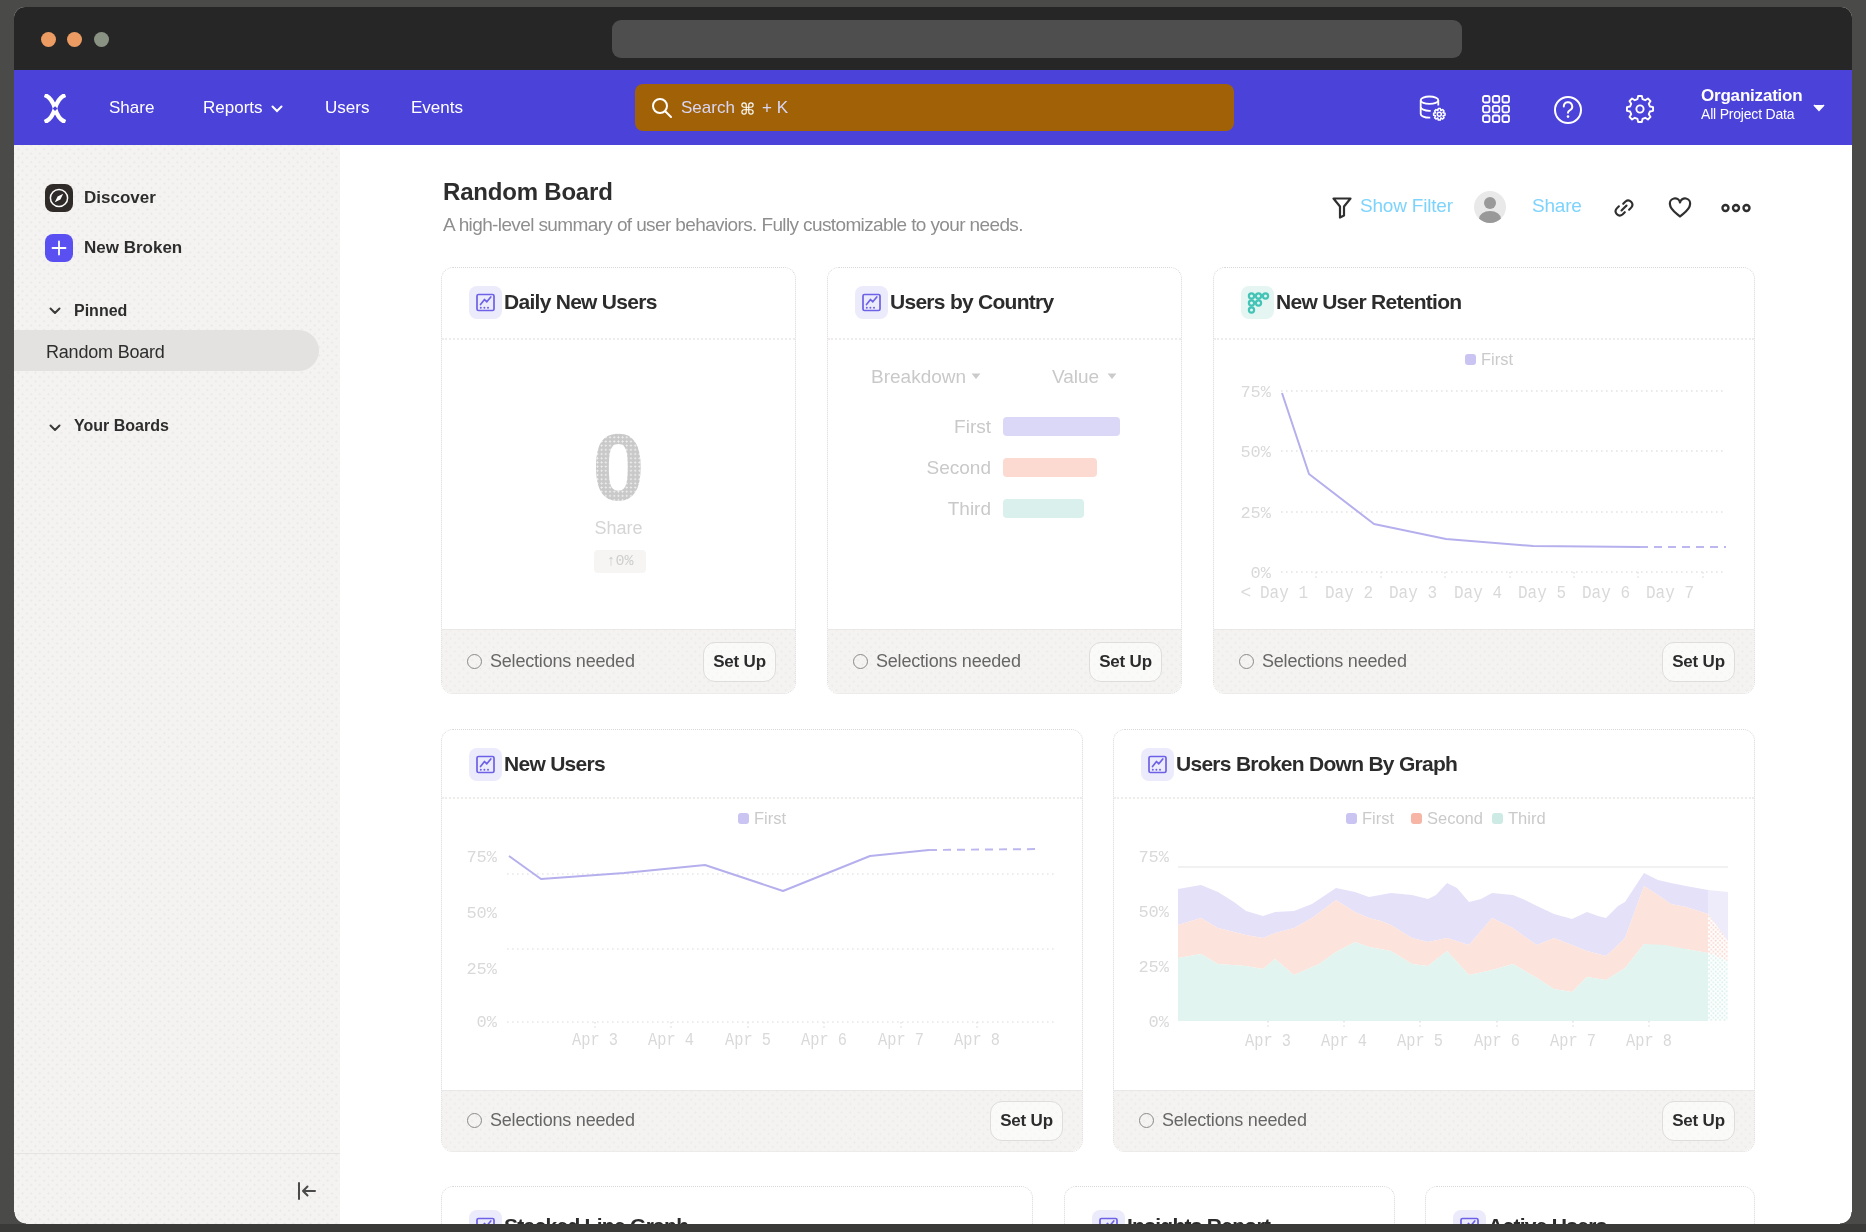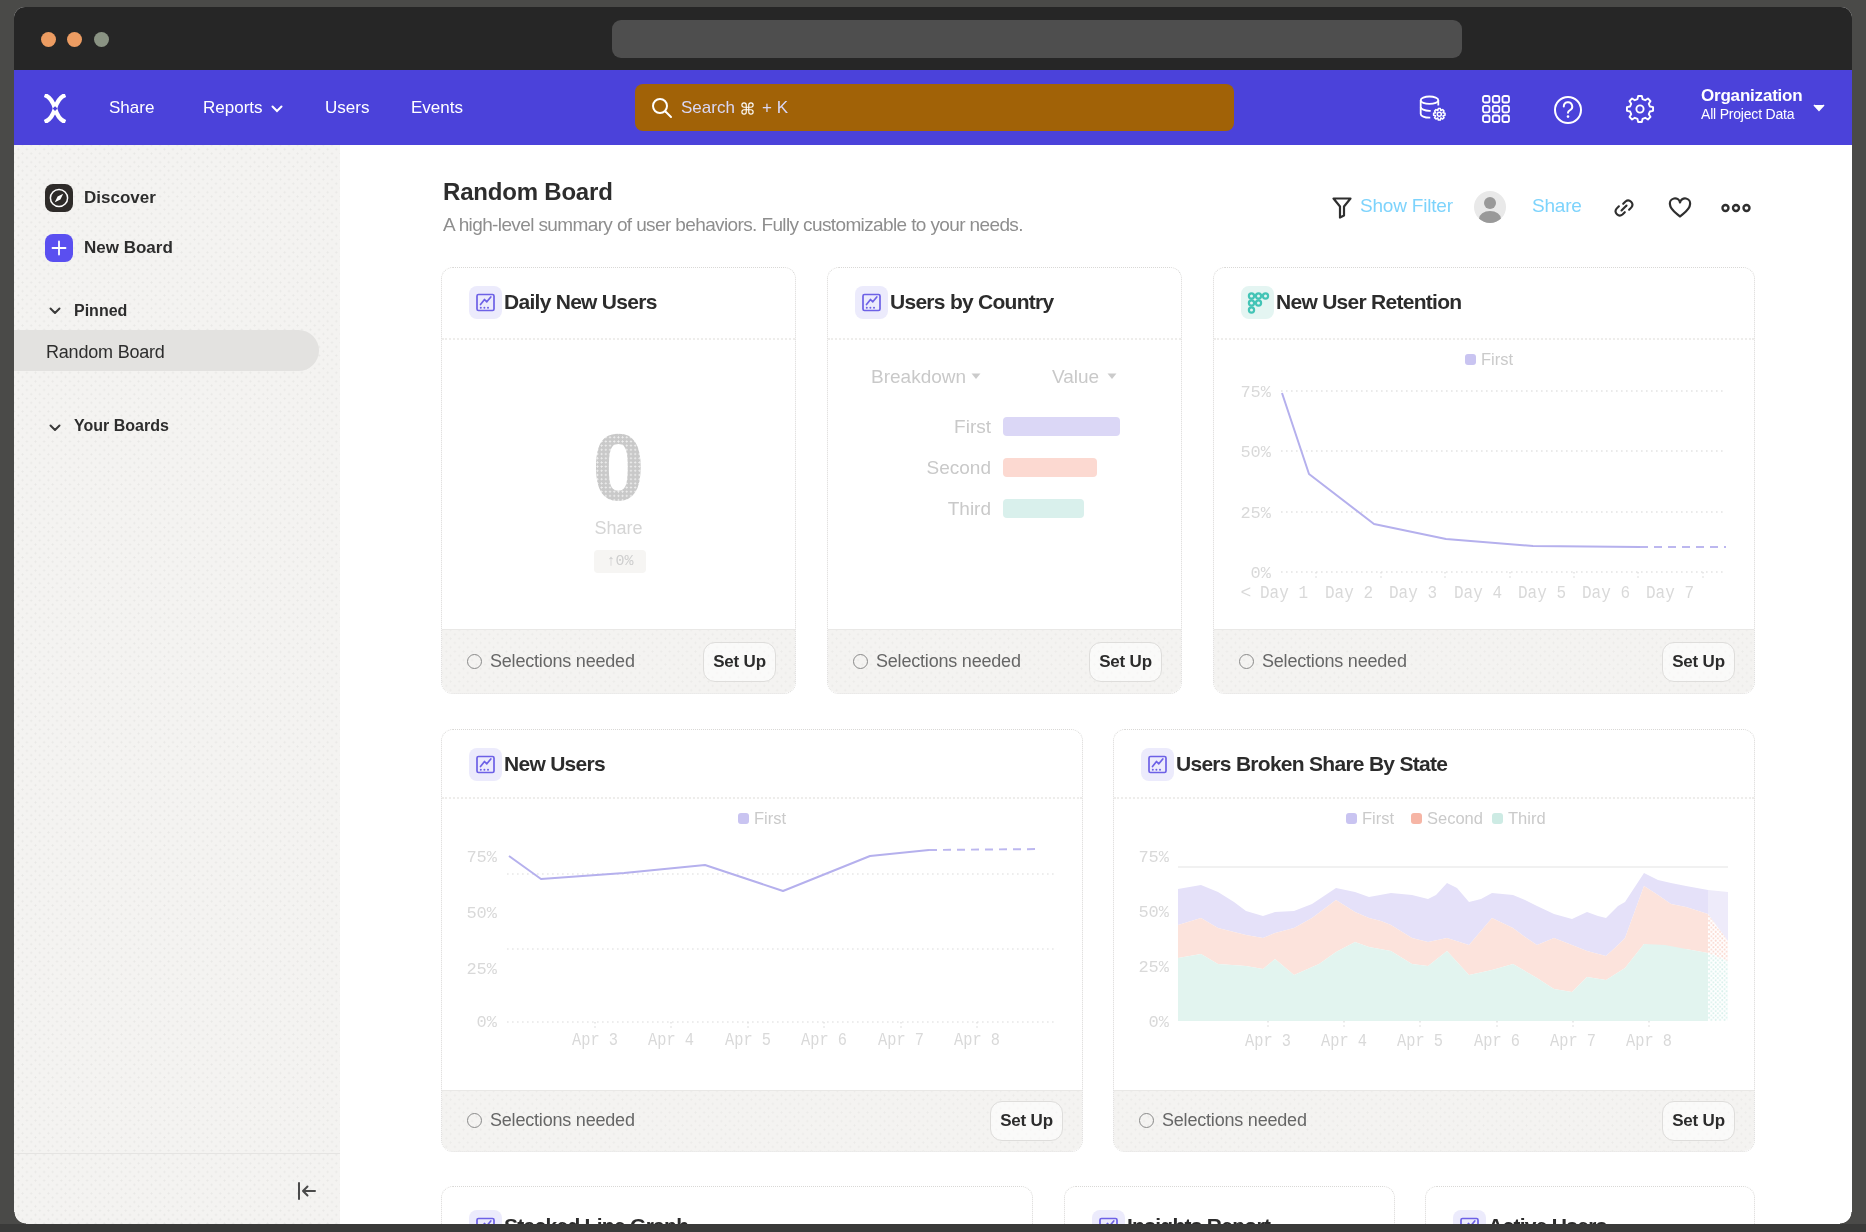--- a/index.html
+++ b/index.html
@@ -122,21 +122,21 @@
         <circle cx="14" cy="14" r="8.6" fill="none" stroke="#fff" stroke-width="1.5"></circle>
         <path d="M18.2 9.8 L15.4 15.4 L9.8 18.2 L12.6 12.6 Z" fill="#fff"></path>
       </svg>
     </div>
     <div class="sidetext" style="left:70px; top:43px;">Discover</div>
     <div class="sideicon" style="left:31px; top:89px; background:#5a4ff0;">
       <svg width="28" height="28" viewBox="0 0 28 28">
         <path d="M14 7.5 V20.5 M7.5 14 H20.5" stroke="#fff" stroke-width="1.8" stroke-linecap="round"></path>
       </svg>
     </div>
-    <div class="sidetext" style="left:70px; top:93px;">New Board</div>
+    <div class="sidetext" style="left:70px; top:93px;">New Broken</div>
     <svg width="12" height="8" viewBox="0 0 12 8" style="position:absolute; left:35px; top:162px;">
       <path d="M1.5 1.5 L6 6 L10.5 1.5" fill="none" stroke="#3a3a3a" stroke-width="2" stroke-linecap="round" stroke-linejoin="round"></path>
     </svg>
     <div class="sidetext" style="left:60px; top:157px; font-size:16px;">Pinned</div>
     <div class="pill"></div>
     <div class="sidetext" style="left:32px; top:197px; font-weight:400; font-size:18px; letter-spacing:-0.2px;">Random Board</div>
     <svg width="12" height="8" viewBox="0 0 12 8" style="position:absolute; left:35px; top:279px;">
       <path d="M1.5 1.5 L6 6 L10.5 1.5" fill="none" stroke="#3a3a3a" stroke-width="2" stroke-linecap="round" stroke-linejoin="round"></path>
     </svg>
     <div class="sidetext" style="left:60px; top:272px; font-size:16px;">Your Boards</div>
@@ -339,21 +339,21 @@
   <div class="card" id="c5" style="left:1113px; top:729px; width:642px; height:423px;">
     <div class="card-icon"><svg width="33" height="33" viewBox="0 0 33 33">
         <rect x="8" y="8.5" width="17" height="16" rx="1.5" fill="none" stroke="#6d61e6" stroke-width="1.7"></rect>
         <path d="M11.5 18.5 L15.5 13.5 L17.8 15.8 L21.8 11" fill="none" stroke="#6d61e6" stroke-width="1.7" stroke-linecap="round" stroke-linejoin="round"></path>
         <g fill="#6d61e6">
           <circle cx="11.8" cy="21.7" r="1"></circle>
           <circle cx="15.4" cy="21.7" r="1"></circle>
           <circle cx="19" cy="21.7" r="1"></circle>
         </g>
       </svg></div>
-    <div class="card-title">Users Broken Share By State</div>
+    <div class="card-title">Users Broken Down By Graph</div>
     <div class="card-divider" style="top:67px;"></div>
     <svg width="640" height="290" viewBox="0 0 640 290" class="abs" style="left:0; top:71px;">
       <defs>
         <pattern id="pt" width="4.4" height="4.4" patternUnits="userSpaceOnUse">
           <circle cx="1.1" cy="1.1" r="1" fill="#d9f1ec"></circle>
           <circle cx="3.3" cy="3.3" r="1" fill="#d9f1ec"></circle>
         </pattern>
         <pattern id="pp" width="4.4" height="4.4" patternUnits="userSpaceOnUse">
           <circle cx="1.1" cy="1.1" r="1" fill="#fad8cf"></circle>
           <circle cx="3.3" cy="3.3" r="1" fill="#fad8cf"></circle>

